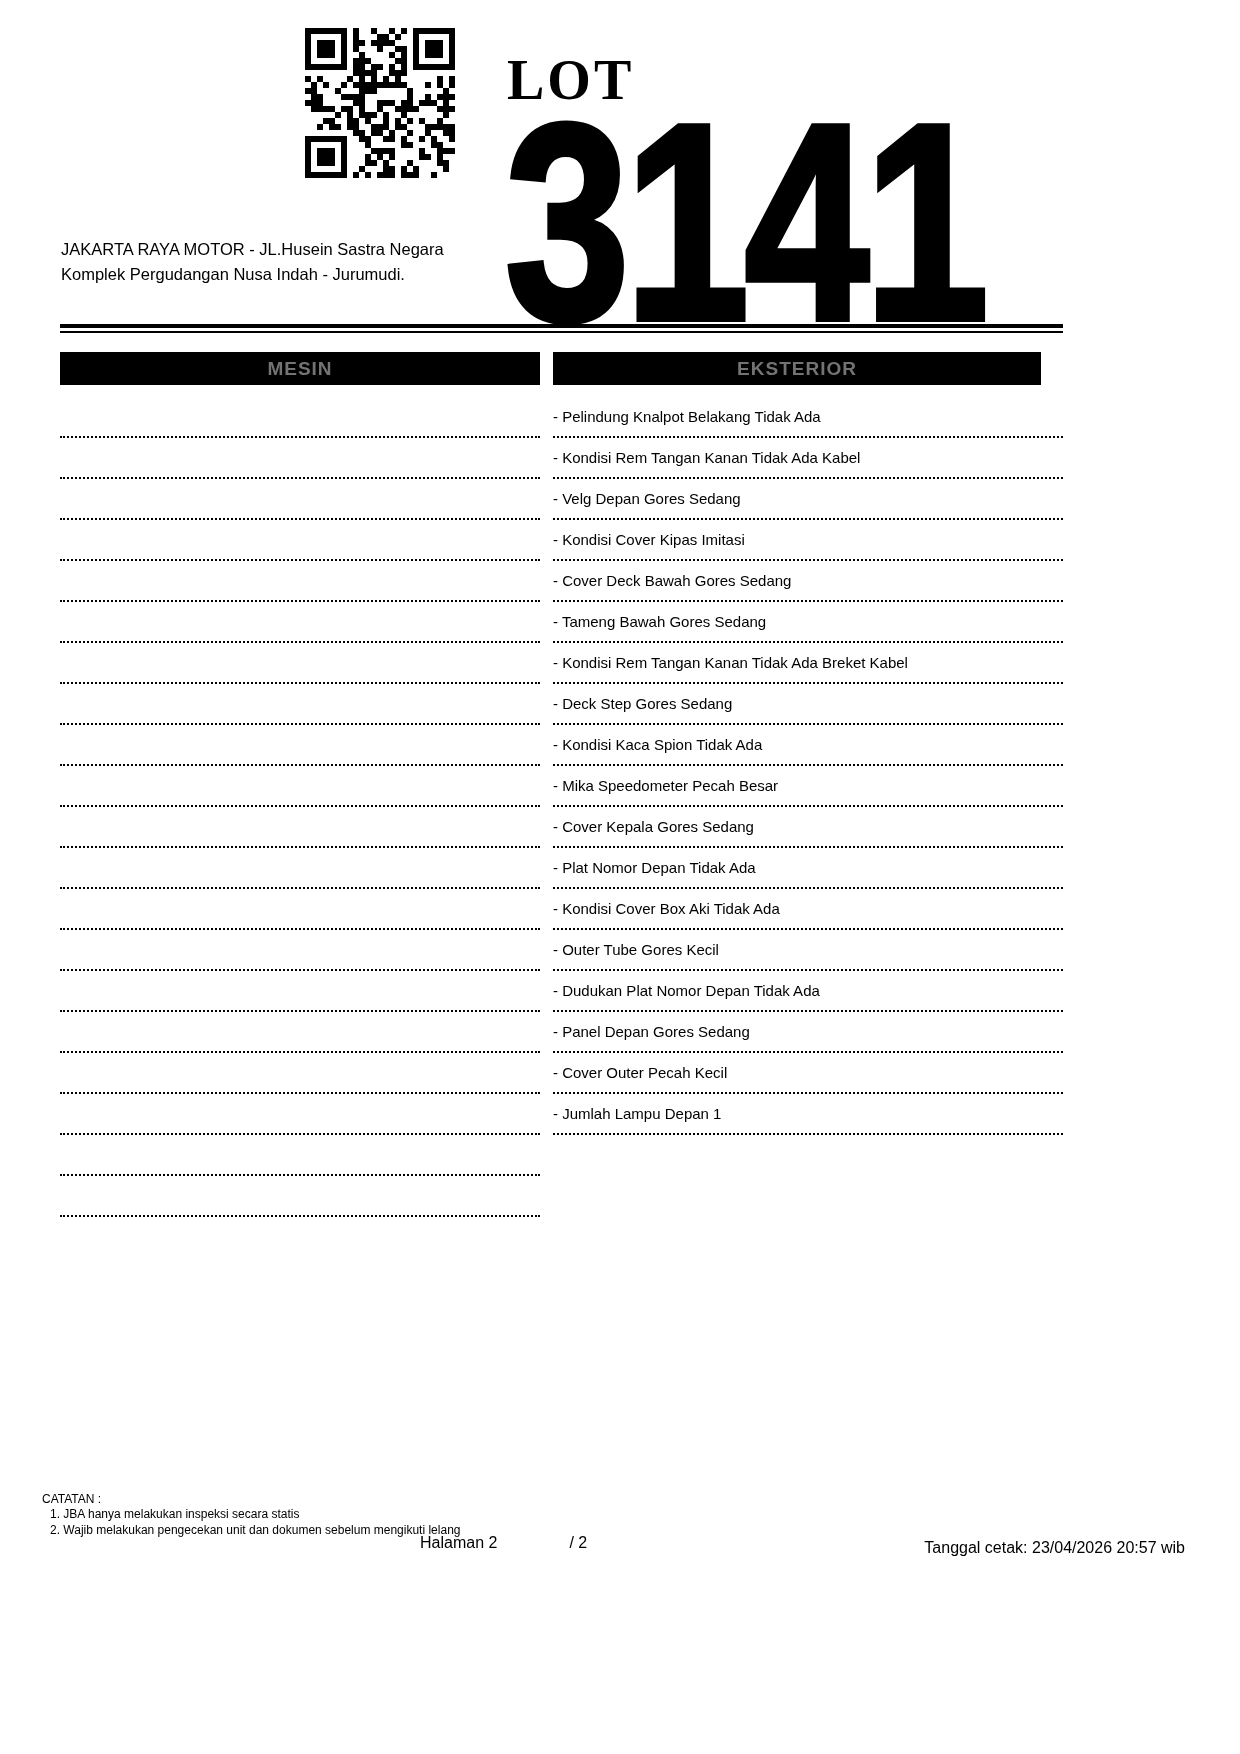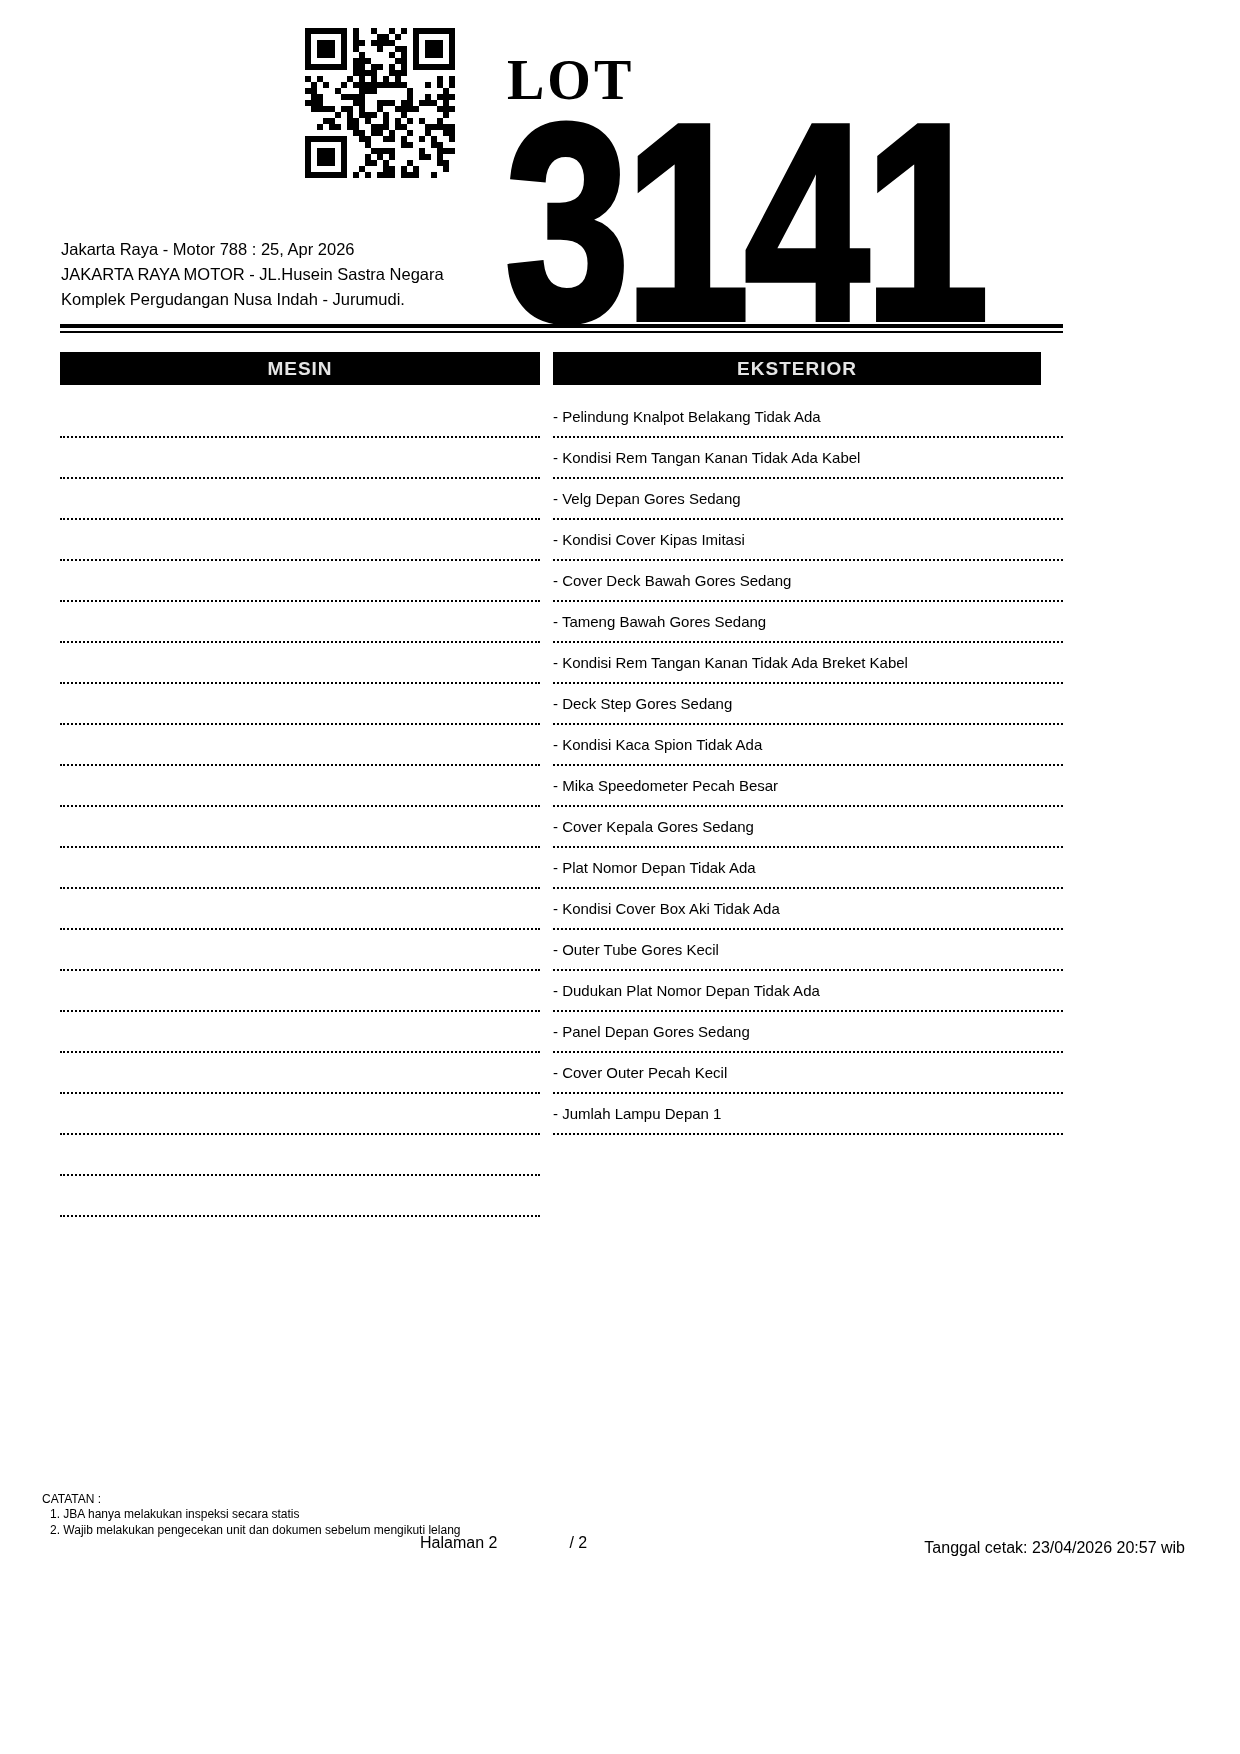--- a/index.html
+++ b/index.html
@@ -27,21 +27,21 @@
 
   .address { position:absolute; left:61px; top:237px; }
   .addr-line { font-size:16.5px; line-height:25px; white-space:nowrap; }
 
   .double-rule {
     position:absolute; left:60px; top:324px; width:1003px; height:9px;
     border-top:4px solid #000; border-bottom:2px solid #000;
   }
 
   .col-header {
-    position:absolute; top:352px; height:33px; background:#000; color:#e5e5e5;
+    position:absolute; top:352px; height:33px; background:#000; color:#737373;
     font-weight:bold; font-size:19px; letter-spacing:1px;
     display:flex; align-items:center; justify-content:center;
   }
   #hdr-mesin { left:60px; width:480px; }
   #hdr-eks   { left:553px; width:488px; }
 
   .col { position:absolute; top:397px; }
   #mesin-col     { left:60px;  width:480px; }
   #eksterior-col { left:553px; width:510px; }
   .row {
@@ -273,21 +273,20 @@
       <rect x="0" y="108" width="42" height="42" fill="#000"></rect>
       <rect x="6" y="114" width="30" height="30" fill="#fff"></rect>
       <rect x="12" y="120" width="18" height="18" fill="#000"></rect>
     </svg>
 
   <div class="lot-label">LOT</div>
 
   <div class="lot-number">3141</div>
 
   <div class="address" id="address-block">
-      <div class="addr-line">Jakarta Raya - Motor 788 : 25, Apr 2026</div>
       <div class="addr-line">JAKARTA RAYA MOTOR - JL.Husein Sastra Negara</div>
       <div class="addr-line">Komplek Pergudangan Nusa Indah - Jurumudi.</div>
     </div>
 
   <div class="double-rule"></div>
 
   <div class="col-header" id="hdr-mesin">MESIN</div>
 
   <div class="col-header" id="hdr-eks">EKSTERIOR</div>
 

